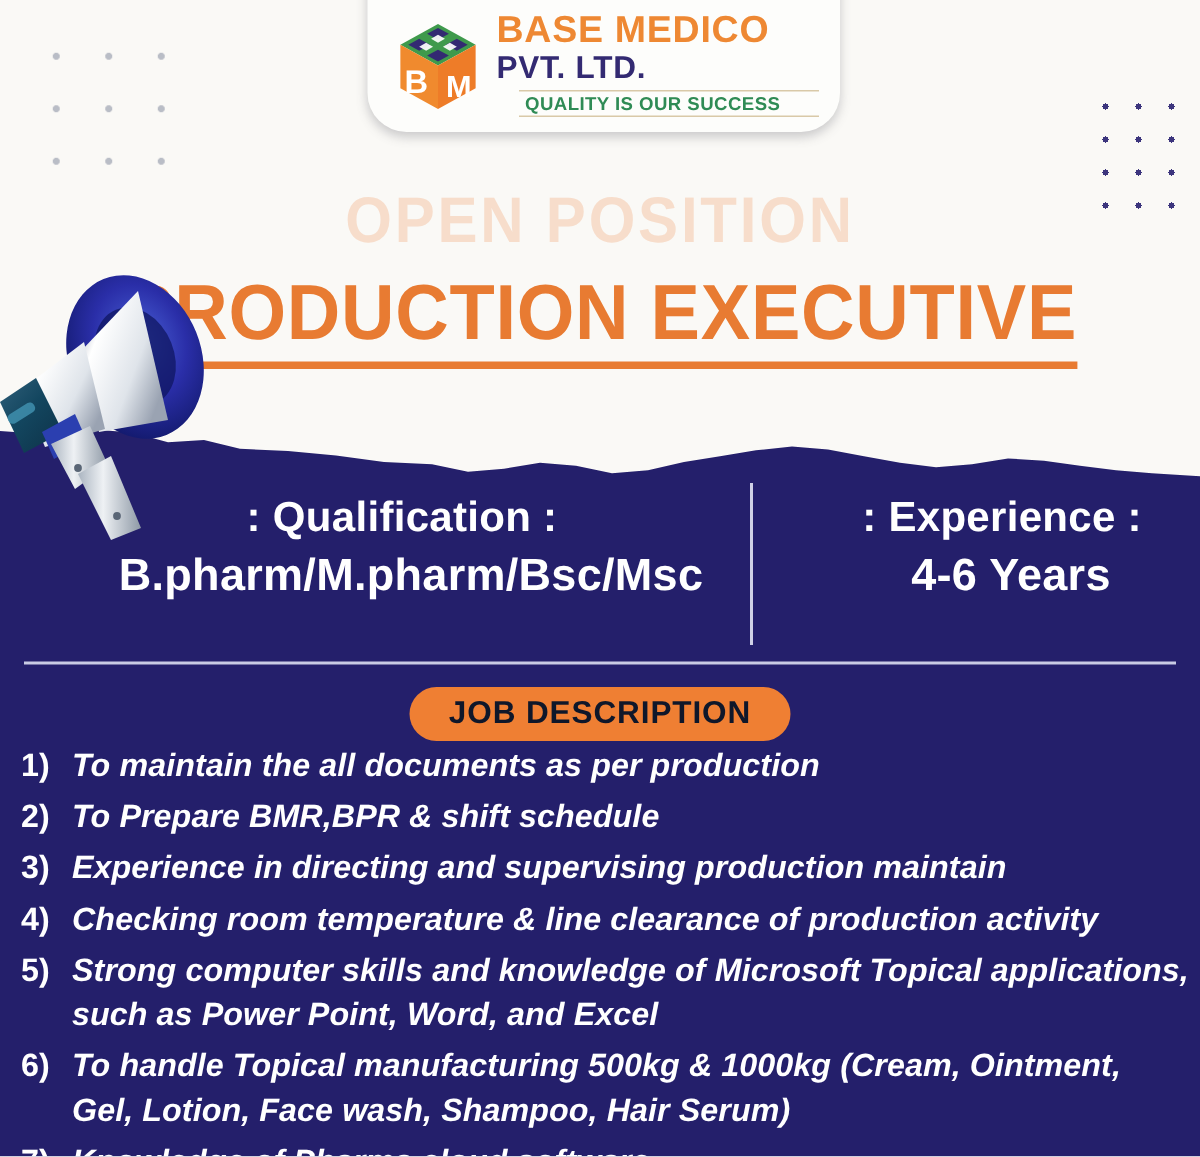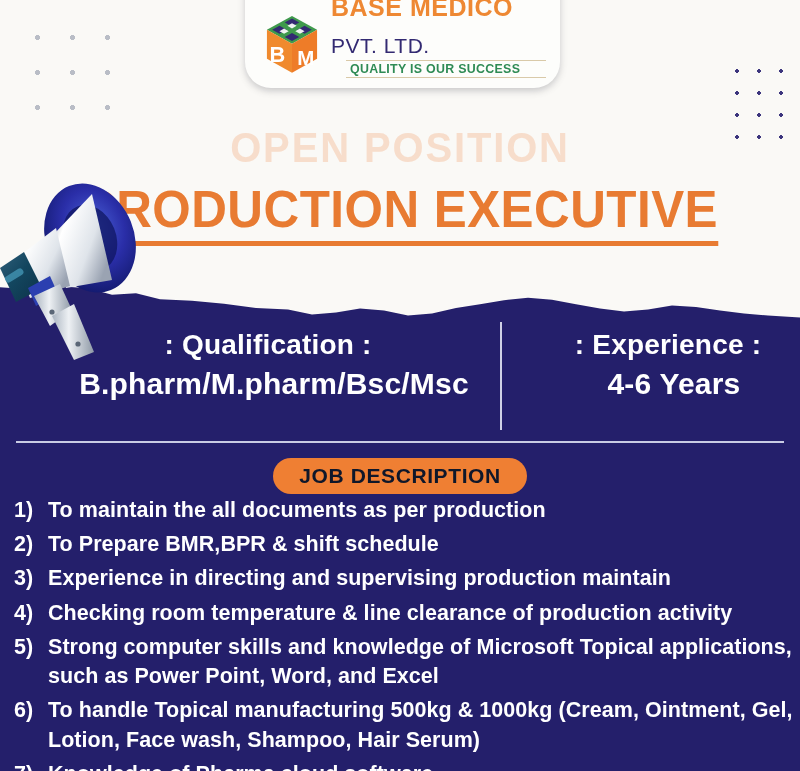--- a/index.html
+++ b/index.html
@@ -74,26 +74,25 @@
   .logo-line1 {
     font-size: 25px;
     font-weight: bold;
     color: #ee8833;
     letter-spacing: 0.5px;
     line-height: 1.03;
     white-space: nowrap;
   }
   .logo-line2 {
     font-size: 21px;
-    font-weight: normal;
+    font-weight: bold;
     color: #332a72;
     letter-spacing: 0.5px;
     line-height: 1.1;
     white-space: nowrap;
-    margin-top: 13px;
   }
   .logo-tagline {
     margin-top: 3px;
     font-size: 12.4px;
     font-weight: bold;
     color: #2f8b55;
     letter-spacing: 0.3px;
     white-space: nowrap;
     border-top: 1.4px solid #d9c9a8;
     border-bottom: 1.4px solid #d9c9a8;
@@ -250,20 +249,21 @@
     line-height: 1.36;
     margin-bottom: 5px;
     letter-spacing: 0.05px;
   }
   .desc-num {
     flex: 0 0 34px;
     white-space: nowrap;
   }
   .desc-text {
     flex: 1 1 auto;
+    font-style: italic;
   }
 </style>
 </head>
 <body>
 
 <div id="poster">
 
   <div class="dots dots-left"></div>
   <div class="dots dots-right"></div>
 

